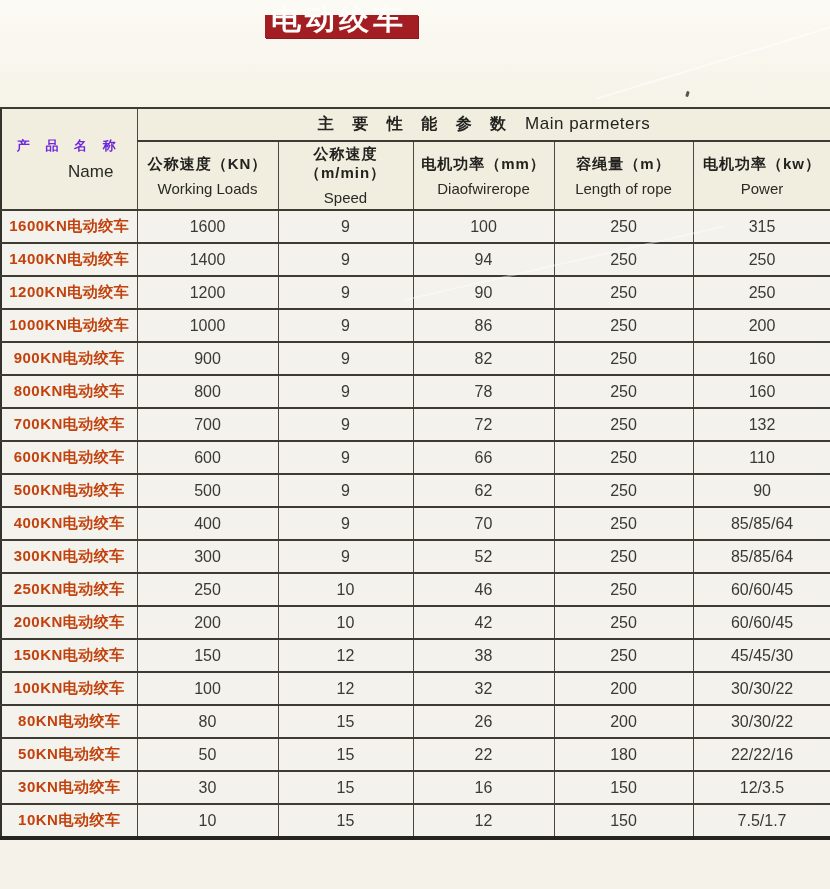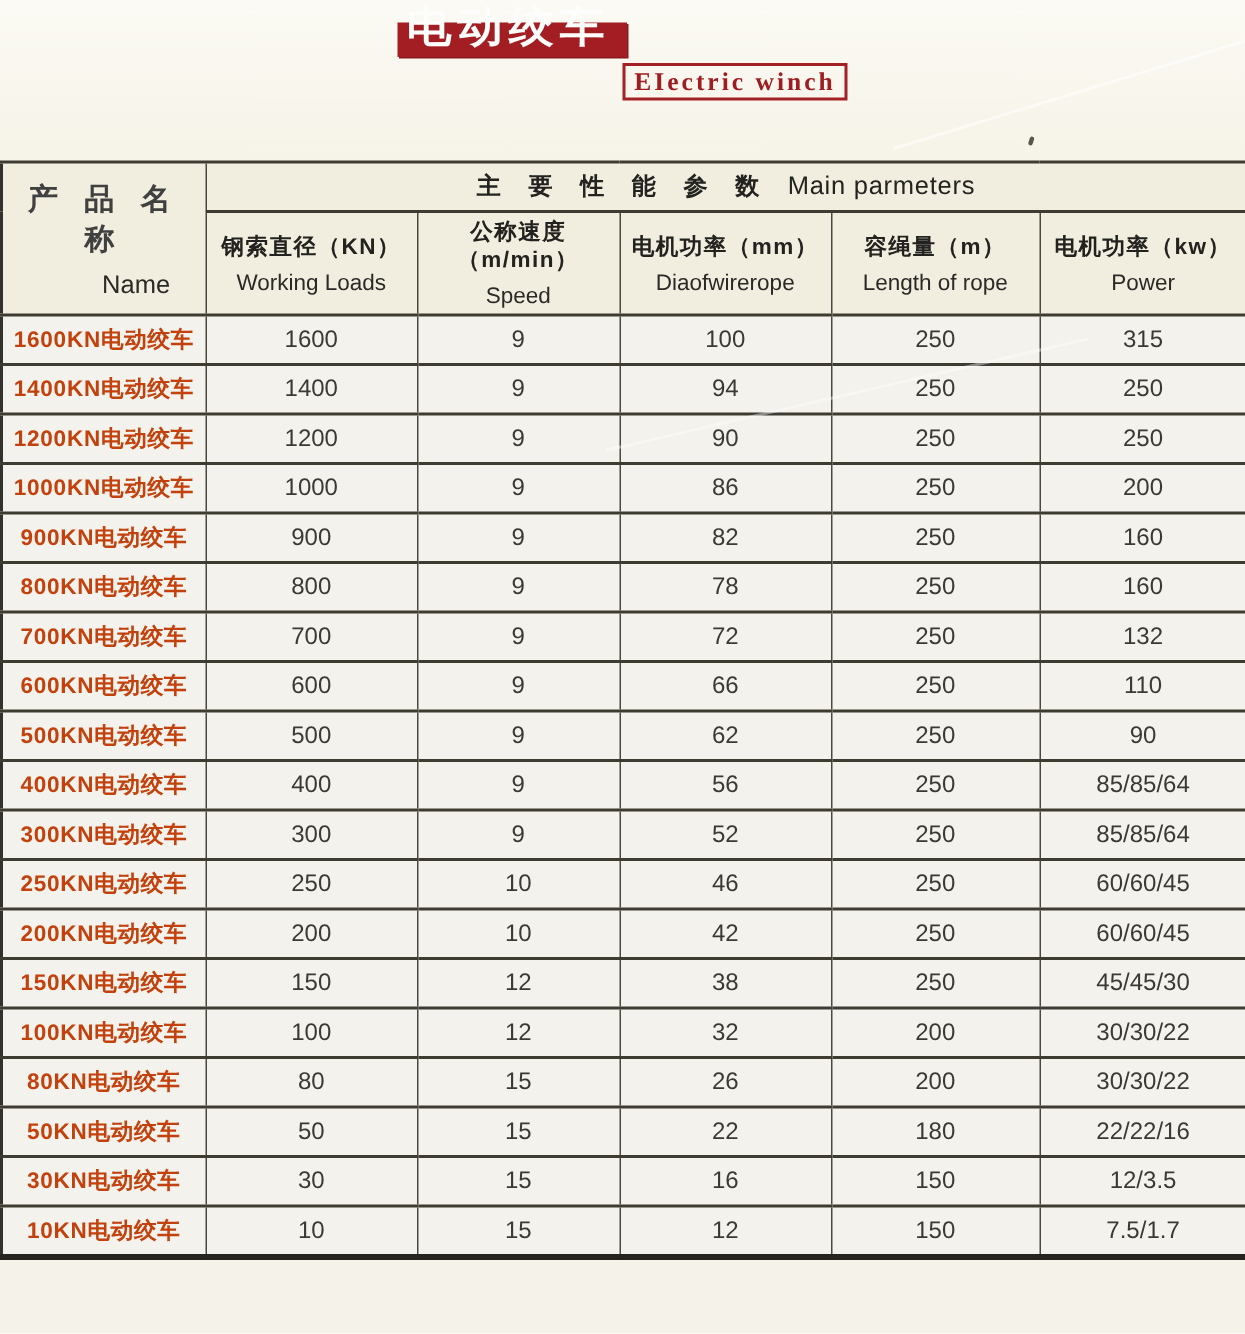--- a/index.html
+++ b/index.html
@@ -37,40 +37,39 @@
   th,td{
     padding:0;text-align:center;vertical-align:middle;
     border-left:1px solid #4a473e;border-right:1px solid #4a473e;
     border-top:2px solid #3e3b33;border-bottom:2px solid #3e3b33;
   }
   thead th{background:#f1eee0;font-weight:normal;}
   tbody td{background:#f3f2ec;}
   .group-th{height:31px;}
   .group-zh{font-size:16px;font-weight:bold;letter-spacing:7px;color:#23221f;}
   .group-en{font-size:17px;margin-left:12px;letter-spacing:.5px;color:#23221f;}
-  .name-th .zh{font-size:20px;font-weight:bold;letter-spacing:6px;color:#404040;}
+  .name-th .zh{font-size:13px;font-weight:bold;letter-spacing:6px;color:#6d28d9;}
   .name-th .en{font-size:17px;margin-top:7px;color:#2a2926;padding-left:43px;}
   .sub-th{height:67px;}
   .sub-th .zh{font-size:15px;font-weight:bold;color:#23221f;letter-spacing:1px;}
   .sub-th .en{font-size:15px;margin-top:6px;color:#2a2926;}
   tbody td{height:31px;font-size:16px;color:#3b3935;}
   tbody td.name-cell{font-weight:bold;font-size:15px;color:#c2410c;letter-spacing:.5px;}
   
   .scratch{position:absolute;height:2px;background:rgba(255,255,255,.5);pointer-events:none;z-index:5;}
   .scratch-1{width:260px;left:590px;top:60px;transform:rotate(-17deg);}
   .scratch-2{width:330px;left:400px;top:262px;transform:rotate(-13deg);opacity:.8;}
   .speck{position:absolute;left:686px;top:91px;width:3px;height:6px;background:#5a554c;border-radius:2px;transform:rotate(18deg);z-index:4;}
 </style>
 </head>
 <body>
 
 <div class="banner">
   <div class="banner-red-box"></div>
   <div class="banner-zh">电动绞车</div>
-  <div class="banner-en-box">EIectric winch</div>
 </div>
 
 <div class="scratch scratch-1"></div>
 <div class="scratch scratch-2"></div>
 <div class="speck"></div>
 
 <div class="table-wrap">
   <table>
     <colgroup>
       <col style="width:136px">
@@ -85,21 +84,21 @@
         <th rowspan="2" class="name-th">
           <div class="zh">产 品 名 称</div>
           <div class="en">Name</div>
         </th>
         <th colspan="5" class="group-th">
           <span class="group-zh">主 要 性 能 参 数</span><span class="group-en">Main parmeters</span>
         </th>
       </tr>
       <tr>
         <th class="sub-th">
-          <div class="zh">钢索直径（KN）</div>
+          <div class="zh">公称速度（KN）</div>
           <div class="en">Working Loads</div>
         </th>
         <th class="sub-th">
           <div class="zh">公称速度（m/min）</div>
           <div class="en">Speed</div>
         </th>
         <th class="sub-th">
           <div class="zh">电机功率（mm）</div>
           <div class="en">Diaofwirerope</div>
         </th>
@@ -183,21 +182,21 @@
           <td>500</td>
           <td>9</td>
           <td>62</td>
           <td>250</td>
           <td>90</td>
         </tr>
         <tr>
           <td class="name-cell">400KN电动绞车</td>
           <td>400</td>
           <td>9</td>
-          <td>56</td>
+          <td>70</td>
           <td>250</td>
           <td>85/85/64</td>
         </tr>
         <tr>
           <td class="name-cell">300KN电动绞车</td>
           <td>300</td>
           <td>9</td>
           <td>52</td>
           <td>250</td>
           <td>85/85/64</td>

